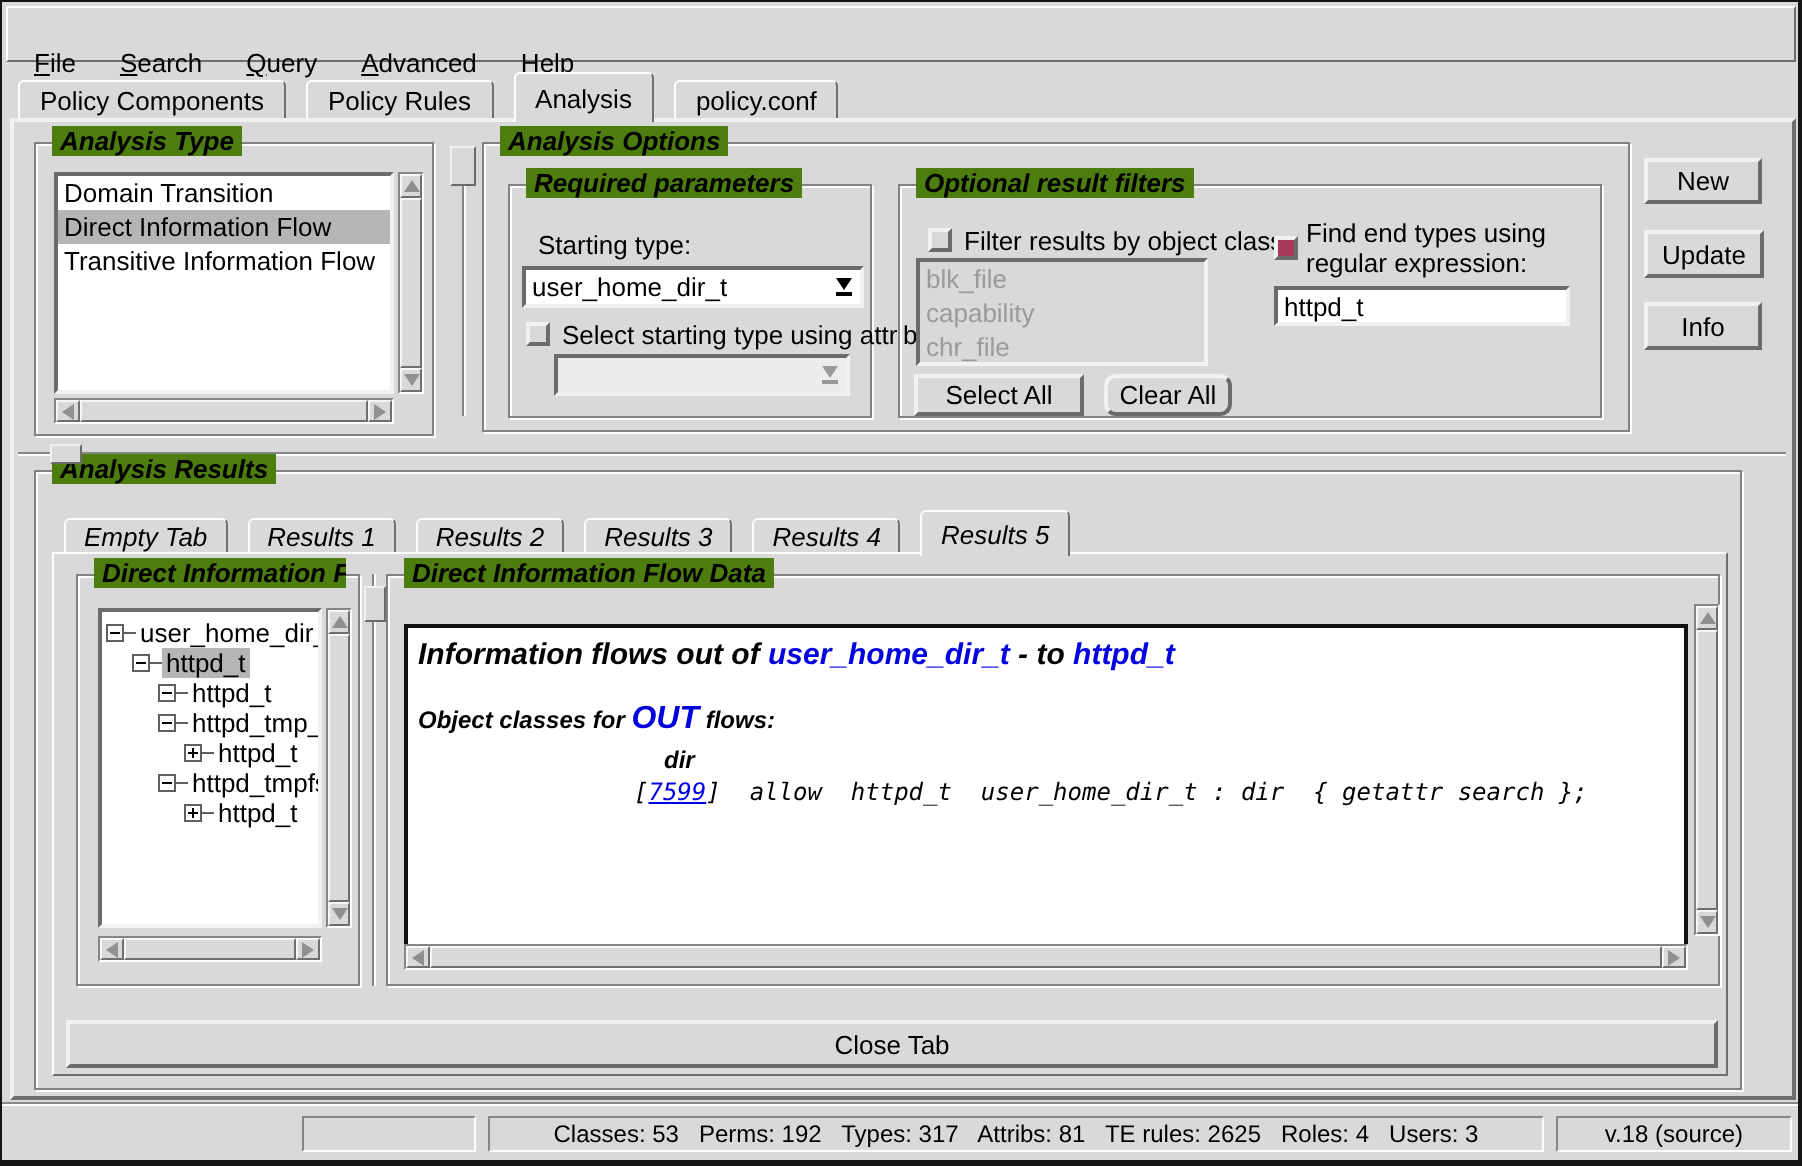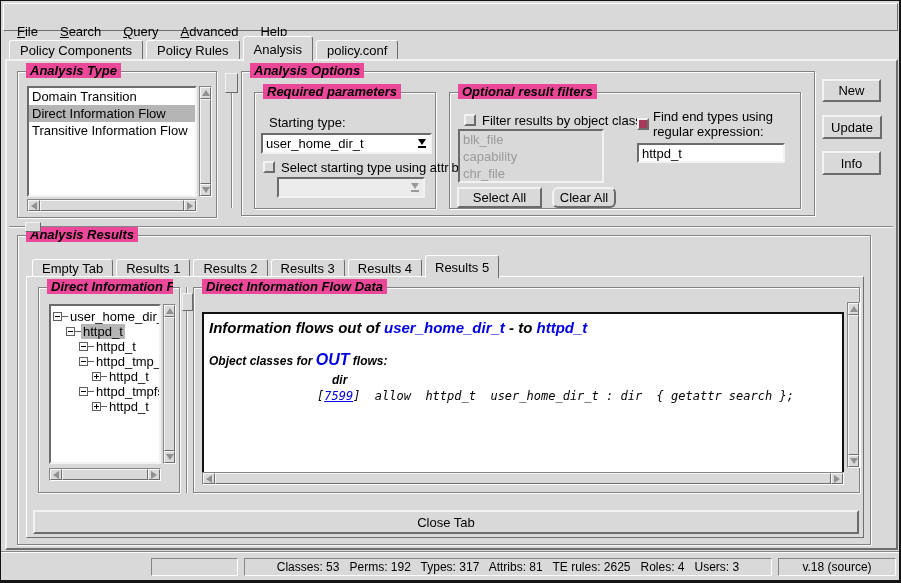--- a/index.html
+++ b/index.html
@@ -1,21 +1,21 @@
 <!DOCTYPE html>
 <html><head>
 <meta charset="utf-8">
 <style>
   * { margin:0; padding:0; box-sizing:border-box; }
   body { font-family:"Liberation Sans", sans-serif; background:#9a9a9a; }
   #win { position:relative; width:901px; height:583px; background:#d9d9d9;
          border:1px solid #141414; border-bottom-width:3px; border-right-width:2px; overflow:hidden; }
   .lframe  { position:absolute; border:1px solid #828282;
              box-shadow: inset 1px 1px 0 #fdfdfd, 1px 1px 0 #fdfdfd; }
-  .lframe-title { position:absolute; top:-9px; left:8px; padding:0 4px; background:#ec4899;
+  .lframe-title { position:absolute; top:-9px; left:8px; padding:0 4px; background:#4d7c0f;
              font:italic bold 13px "Liberation Sans",sans-serif; white-space:nowrap; }
   .btn { position:absolute; background:#d9d9d9; border:2px solid;
          border-color:#f2f2f2 #6b6b6b #6b6b6b #f2f2f2; font-size:13px; color:#000;
          display:flex; align-items:center; justify-content:center; cursor:default; }
   .entry { background:#fff; border:2px solid; border-color:#6b6b6b #f2f2f2 #f2f2f2 #6b6b6b;
            font:13px "Liberation Sans",sans-serif; padding:0 3px; outline:none; }
   .cb { position:absolute; width:12px; height:12px; background:#d9d9d9; border:2px solid;
         border-color:#f2f2f2 #6b6b6b #6b6b6b #f2f2f2; }
   .cb.checked { background:#a73a58; }
   .cb-label { position:absolute; font-size:13px; white-space:nowrap; }
@@ -36,21 +36,21 @@
   .tri.right { border-top:4px solid transparent; border-bottom:4px solid transparent; border-left:6px solid #909090; }
 
   
   #menubar { position:absolute; left:2px; top:2px; width:895px; height:28px; background:#d9d9d9;
              border:1px solid; border-color:#fdfdfd #6e6e6e #6e6e6e #fdfdfd;
              display:flex; align-items:center; padding:0 2px; }
   .menu-item { display:inline-block; font-size:13px; padding:4px 11px;margin-top:29px; }
   .menu-item::first-letter { text-decoration:underline; }
 
   
-  .tabrow { position:absolute; display:flex; align-items:flex-end; gap:3px; z-index:3; }
+  .tabrow { position:absolute; display:flex; align-items:flex-end; gap:10px; z-index:3; }
   .tab { height:19px; margin-bottom:2px; padding:0 10px; background:#d9d9d9;
          border:1px solid; border-color:#fdfdfd #6e6e6e #6e6e6e #fdfdfd; border-bottom:none;
          border-radius:3px 3px 0 0; font-size:13px; display:flex; align-items:center; white-space:nowrap; }
   .tab.active { height:25px; margin-bottom:0; }
   #main-tabs { left:8px; top:35px; height:25px; }
   #page { position:absolute; left:4px; top:58px; width:893px; height:491px; background:#d9d9d9;
           border:2px solid; border-color:#f2f2f2 #6e6e6e #6e6e6e #f2f2f2; z-index:1; }
 
   
   #type-frame { left:10px; top:10px; width:200px; height:147px; }
@@ -88,21 +88,21 @@
   #regex-entry { position:absolute; left:187px; top:50px; width:148px; height:20px; }
 
   
   #btn-new    { left:815px; top:18px; width:59px; height:23px; }
   #btn-update { left:815px; top:54px; width:60px; height:24px; }
   #btn-info   { left:815px; top:90px; width:59px; height:24px; }
 
   
   #results-frame { left:10px; top:174px; width:854px; height:310px; }
   #results-tabs { left:14px; top:19px; height:23px; }
-  #results-tabs .tab { height:17px; padding:0 9px; }
+  #results-tabs .tab { height:17px; padding:0 9px;font-style:italic; }
   #results-tabs .tab.active { height:23px; }
   #results-client { position:absolute; left:8px; top:40px; width:838px; height:262px;
                     border:1px solid; border-color:#fdfdfd #6e6e6e #6e6e6e #fdfdfd; }
   #tree-frame { left:11px; top:10px; width:142px; height:206px; }
   #tree-frame .lframe-title { max-width:126px; overflow:hidden; }
   #tree-box { position:absolute; left:10px; top:16px; width:112px; height:160px; background:#fff;
               border:2px solid; border-color:#6b6b6b #f2f2f2 #f2f2f2 #6b6b6b; overflow:hidden; padding:3px 0 0 2px; }
   #tree-vsb { left:124px; top:16px; width:13px; height:160px; }
   #tree-hsb { left:10px; top:180px; width:112px; height:13px; }
   .tree-row { display:flex; align-items:center; height:15px; white-space:nowrap; font-size:13px; }

